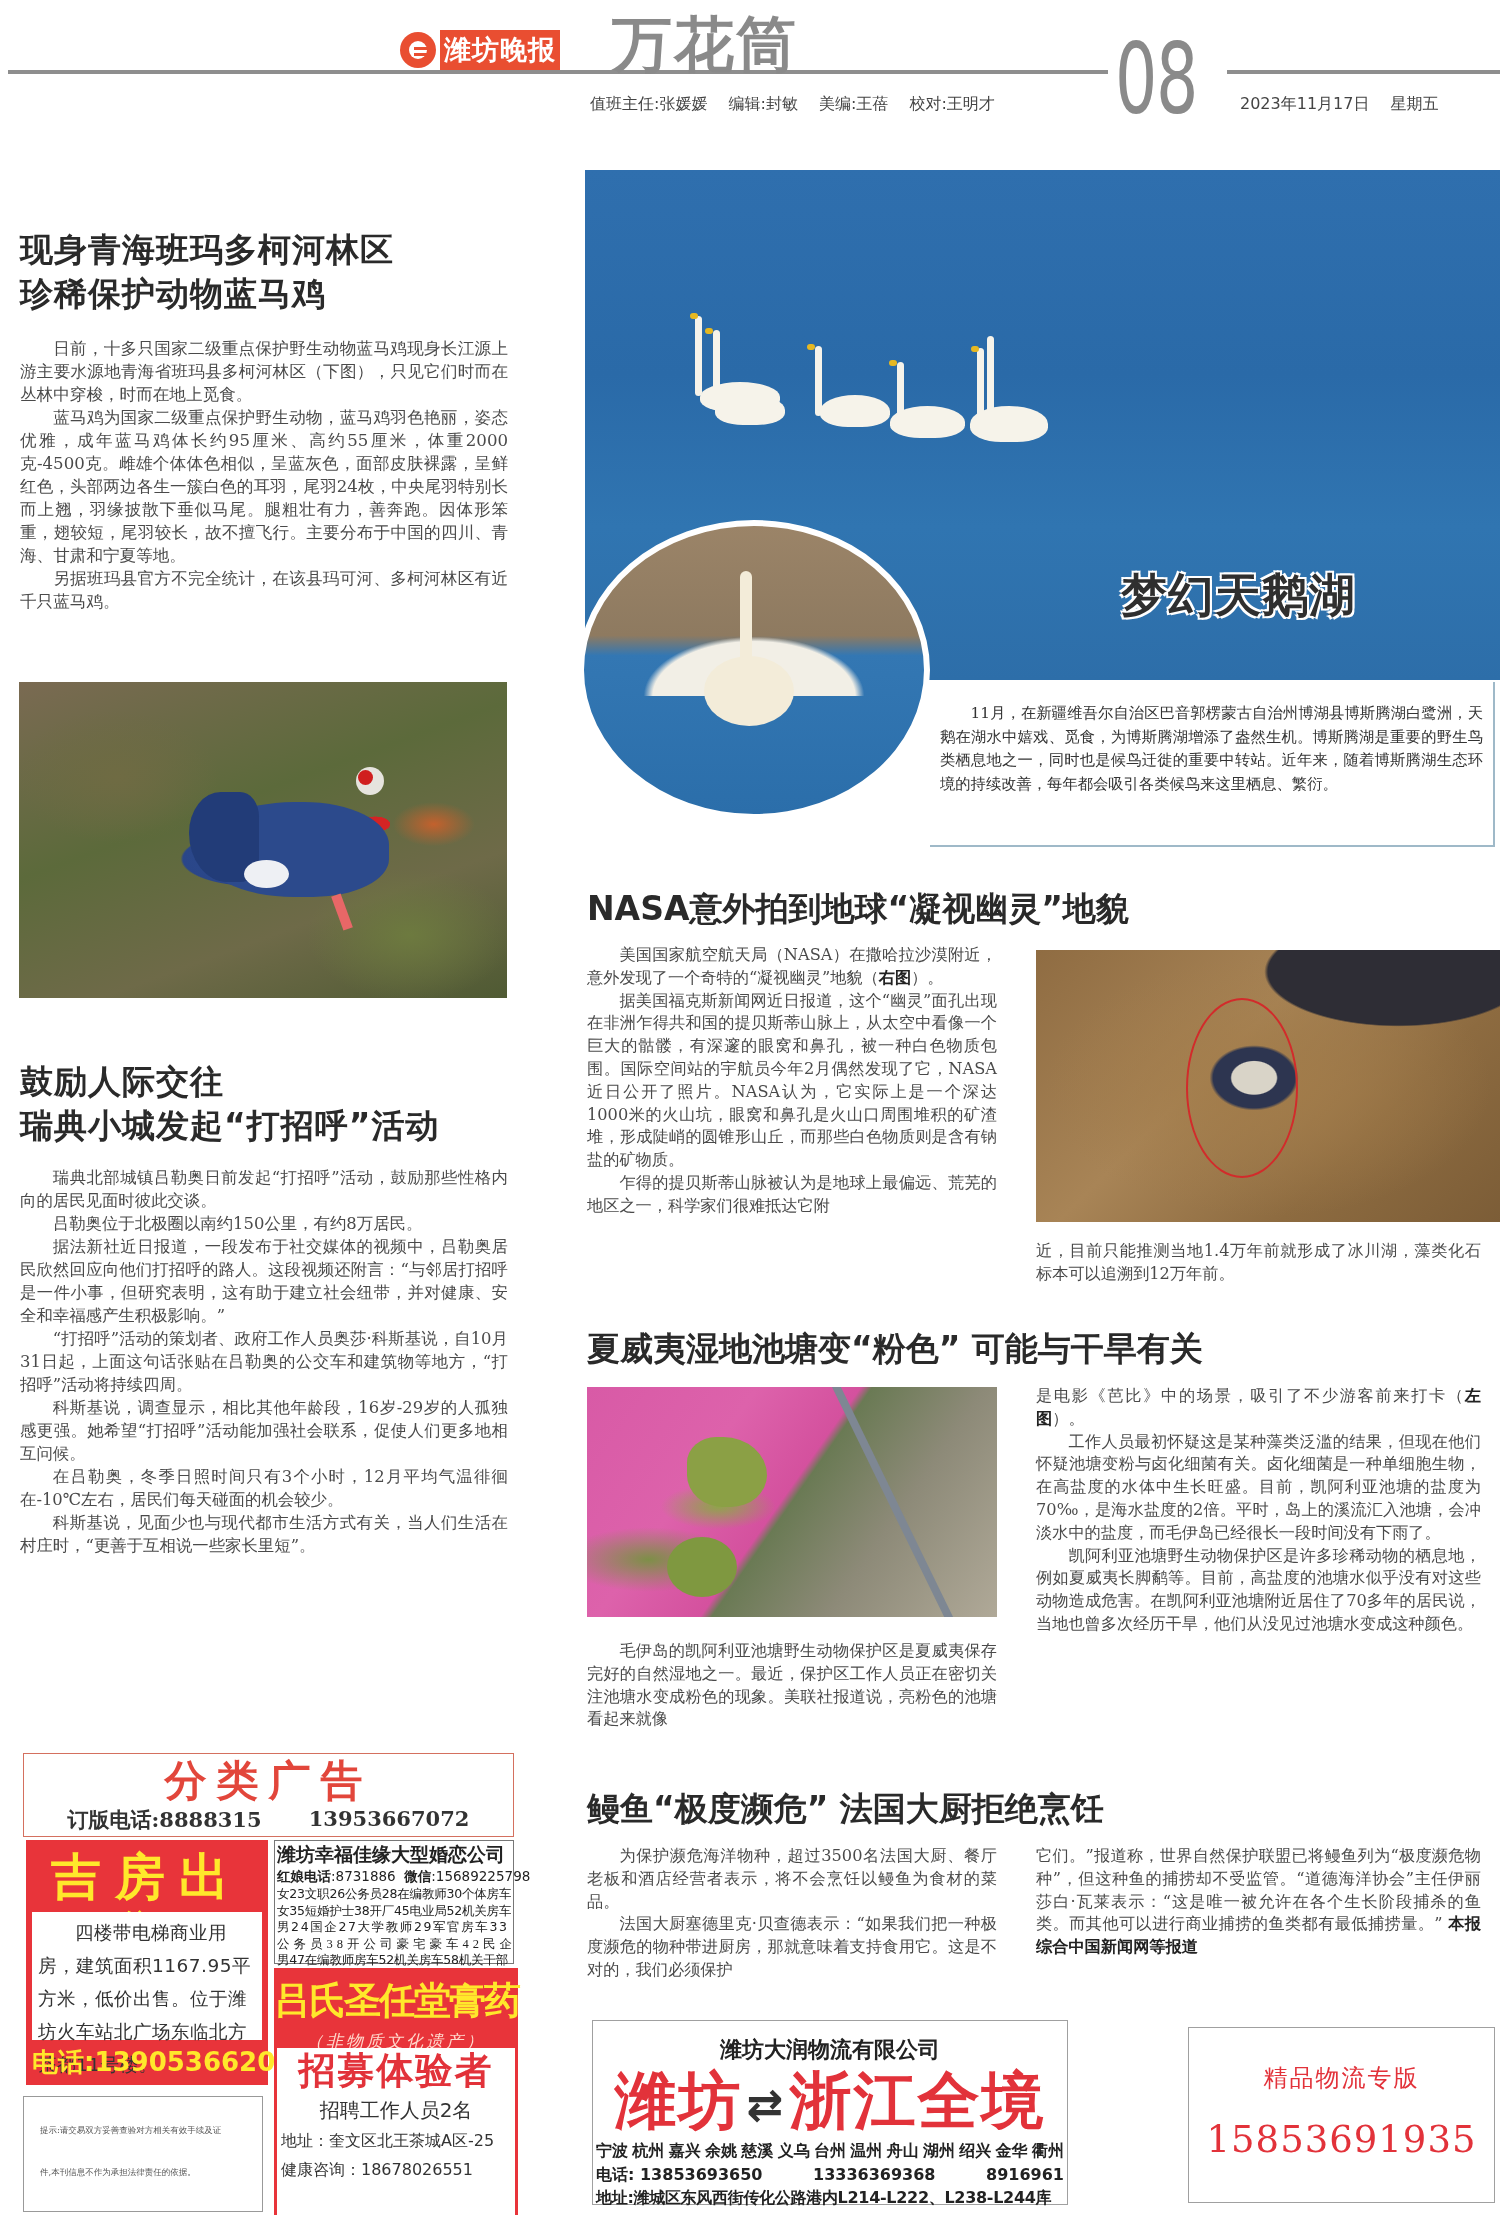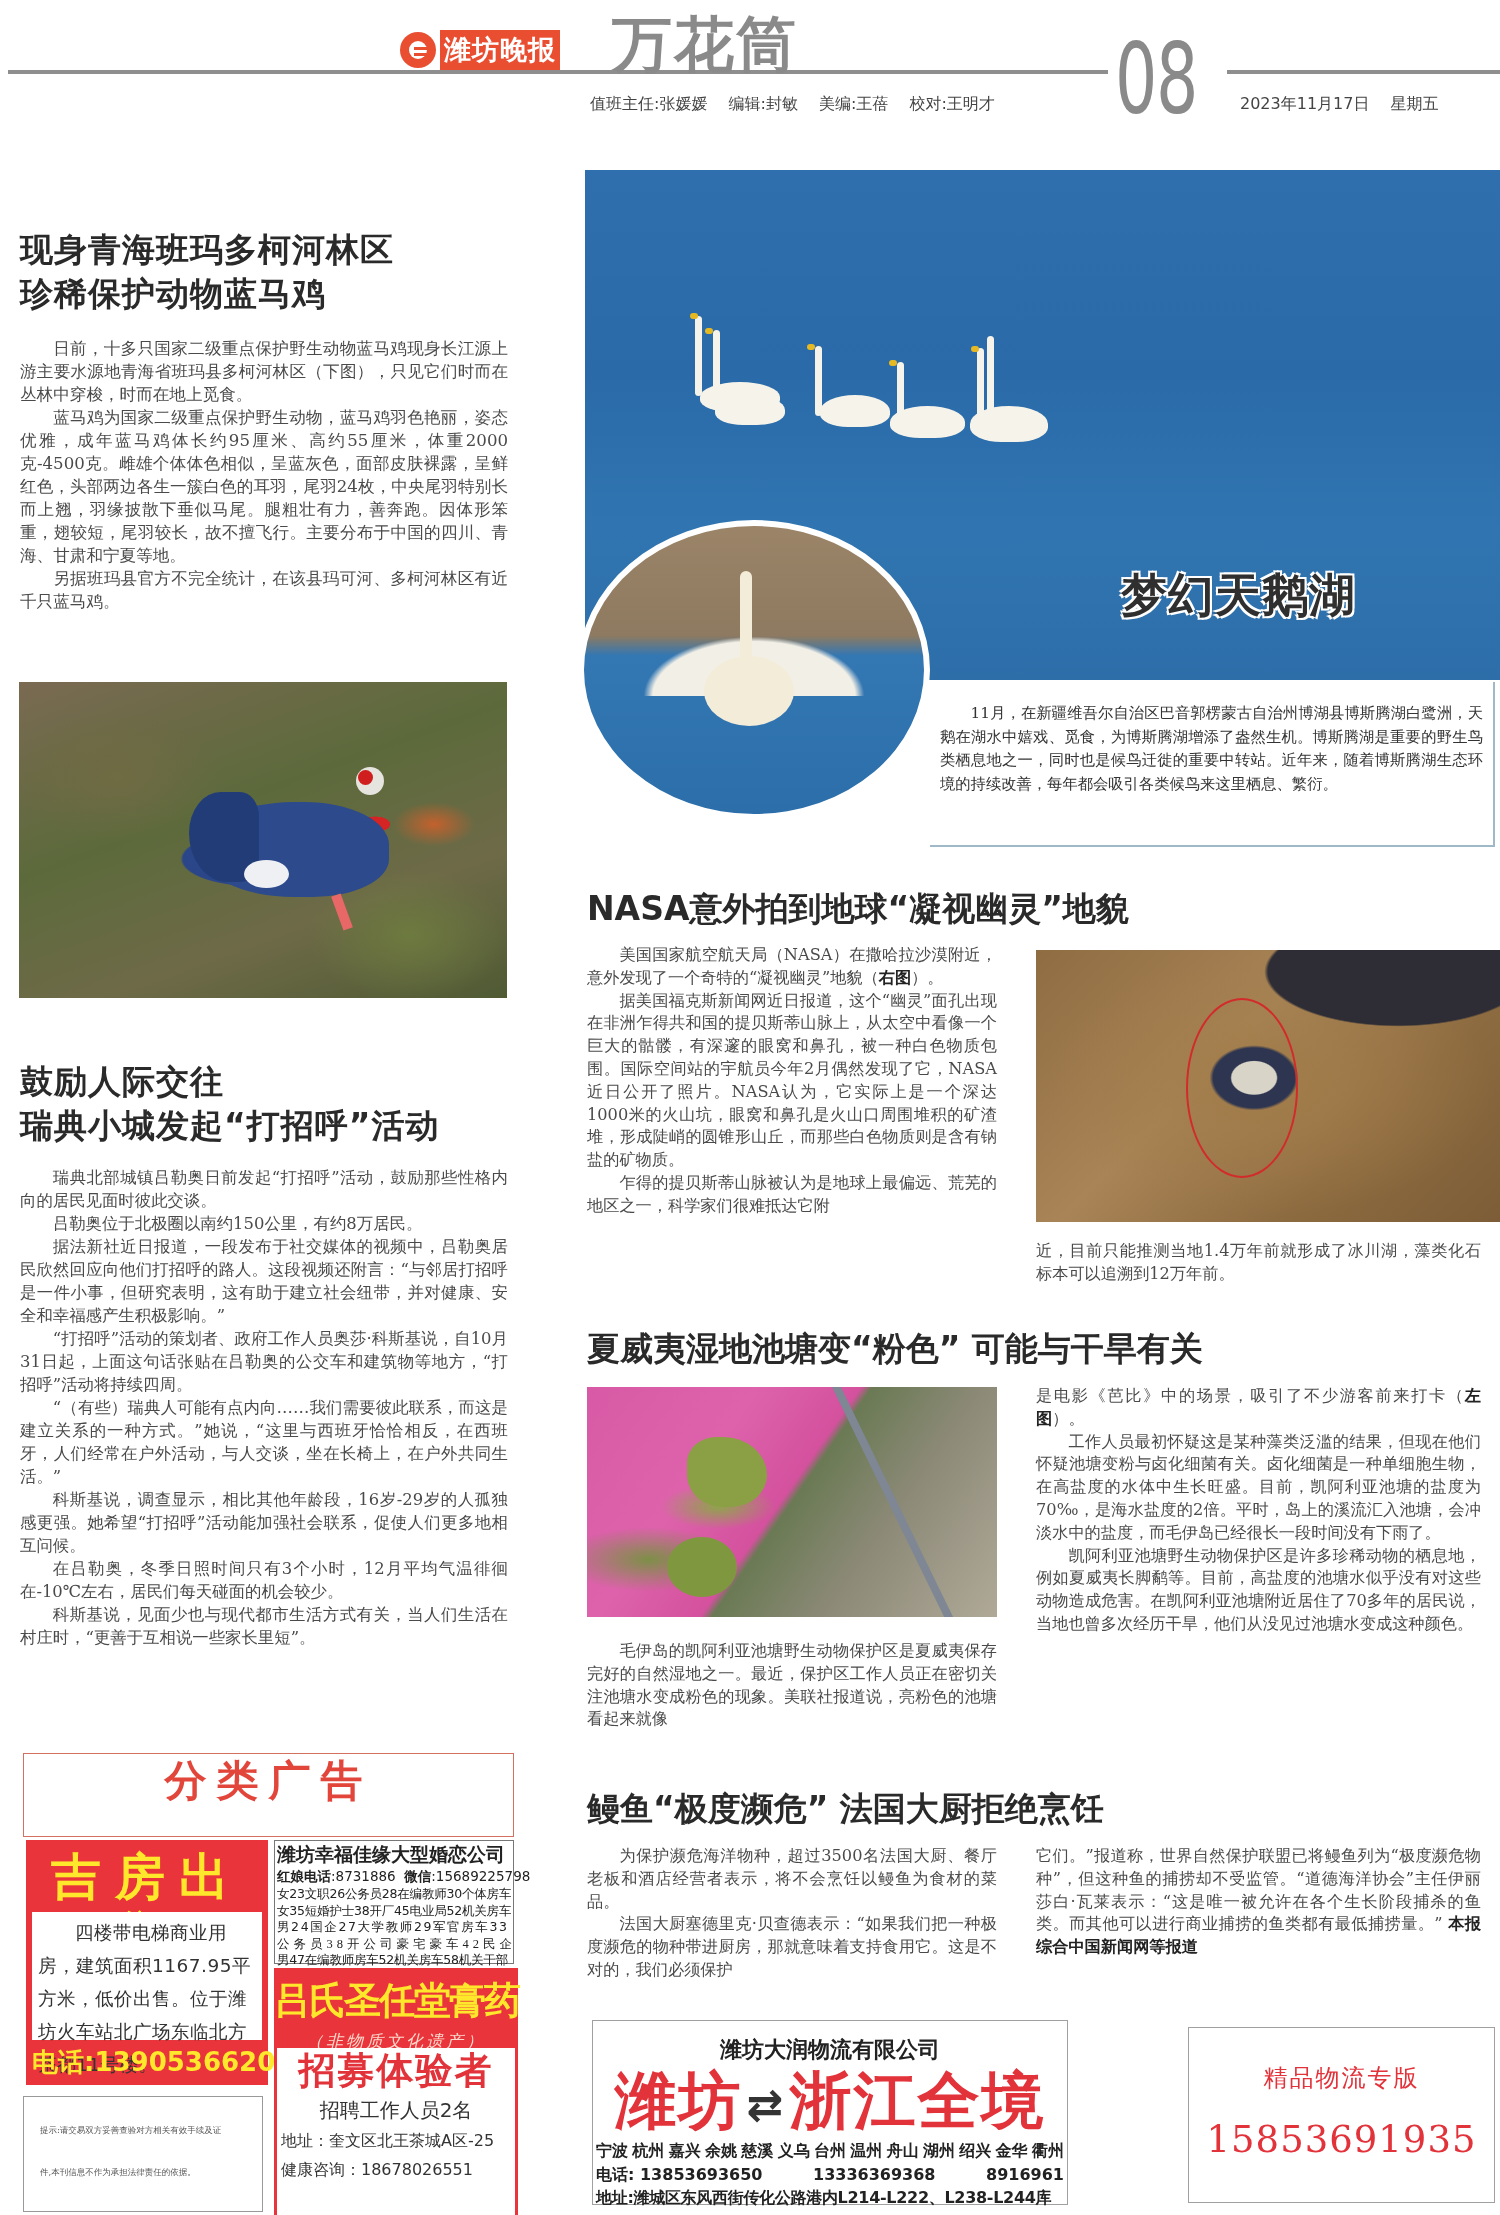--- a/index.html
+++ b/index.html
@@ -132,21 +132,20 @@
 
 <div class="abs headline" style="left:20px; top:1060px; font-size:33px;">
   <div>鼓励人际交往</div>
   <div>瑞典小城发起“打招呼”活动</div>
 </div>
 <div class="abs body-text" style="left:20px; top:1166px; width:488px; font-size:16.4px; line-height:23px;">
   <p>瑞典北部城镇吕勒奥日前发起“打招呼”活动，鼓励那些性格内向的居民见面时彼此交谈。</p>
   <p>吕勒奥位于北极圈以南约150公里，有约8万居民。</p>
   <p>据法新社近日报道，一段发布于社交媒体的视频中，吕勒奥居民欣然回应向他们打招呼的路人。这段视频还附言：“与邻居打招呼是一件小事，但研究表明，这有助于建立社会纽带，并对健康、安全和幸福感产生积极影响。”</p>
   <p>“打招呼”活动的策划者、政府工作人员奥莎·科斯基说，自10月31日起，上面这句话张贴在吕勒奥的公交车和建筑物等地方，“打招呼”活动将持续四周。</p>
-  <p>“（有些）瑞典人可能有点内向……我们需要彼此联系，而这是建立关系的一种方式。”她说，“这里与西班牙恰恰相反，在西班牙，人们经常在户外活动，与人交谈，坐在长椅上，在户外共同生活。”</p>
   <p>科斯基说，调查显示，相比其他年龄段，16岁-29岁的人孤独感更强。她希望“打招呼”活动能加强社会联系，促使人们更多地相互问候。</p>
   <p>在吕勒奥，冬季日照时间只有3个小时，12月平均气温徘徊在-10℃左右，居民们每天碰面的机会较少。</p>
   <p>科斯基说，见面少也与现代都市生活方式有关，当人们生活在村庄时，“更善于互相说一些家长里短”。</p>
 </div>
 
 <div class="photo swan-photo" style="left:585px; top:170px; width:915px; height:510px;">
 
   <div class="swan-neck" style="left:110px; top:146px; height:80px;"></div>
   <div class="swan-beak" style="left:105px; top:143px;"></div>
   <div class="swan" style="left:115px; top:212px; width:80px; height:30px;"></div>
@@ -204,20 +203,24 @@
 <div class="abs body-text" style="left:587px; top:1845px; width:410px;">
   <p>为保护濒危海洋物种，超过3500名法国大厨、餐厅老板和酒店经营者表示，将不会烹饪以鳗鱼为食材的菜品。</p>
   <p>法国大厨塞德里克·贝查德表示：“如果我们把一种极度濒危的物种带进厨房，那就意味着支持食用它。这是不对的，我们必须保护</p>
 </div>
 <div class="abs body-text" style="left:1036px; top:1845px; width:445px;">
   <p style="text-indent:0"><span>它们。”报道称，世界自然保护联盟已将鳗鱼列为“极度濒危物种”，但这种鱼的捕捞却不受监管。“道德海洋协会”主任伊丽莎白·瓦莱表示：“这是唯一被允许在各个生长阶段捕杀的鱼类。而其他可以进行商业捕捞的鱼类都有最低捕捞量。”</span> <span class="b" style="font-family:'DejaVu Sans',sans-serif;">本报综合中国新闻网等报道</span></p>
 </div>
 
 <div class="ad-frame" style="left:23px; top:1753px; width:491px; height:84px;">
   <div class="ad-title" style="text-align:center; font-size:42px; line-height:50px; margin-top:2px;">分类广告</div>
+  <div style="display:flex; justify-content:space-around; padding:0 20px;">
+    <span class="ad-phone" style="font-size:21px;">订版电话:8888315</span>
+    <span class="ad-phone" style="font-size:21px;">13953667072</span>
+  </div>
 </div>
 
 <div class="house-ad" style="left:26px; top:1840px; width:242px; height:245px;">
   <div class="house-title" style="margin-top:8px; line-height:58px;">吉房出售</div>
   <div class="house-body" style="left:6px; top:72px; width:230px; height:128px; padding:4px 2px 0 6px; text-indent:2em; letter-spacing:0.5px; font-size:18.5px;">四楼带电梯商业用房，建筑面积1167.95平方米，低价出售。位于潍坊火车站北广场东临北方茶都11号楼。</div>
   <div class="house-phone abs" style="left:6px; top:205px; white-space:nowrap;">电话:13905366207</div>
 </div>
 
 <div class="marriage-ad" style="left:274px; top:1840px; width:240px; height:124px; padding:1px 2px;">
   <div class="mt">潍坊幸福佳缘大型婚恋公司</div>

